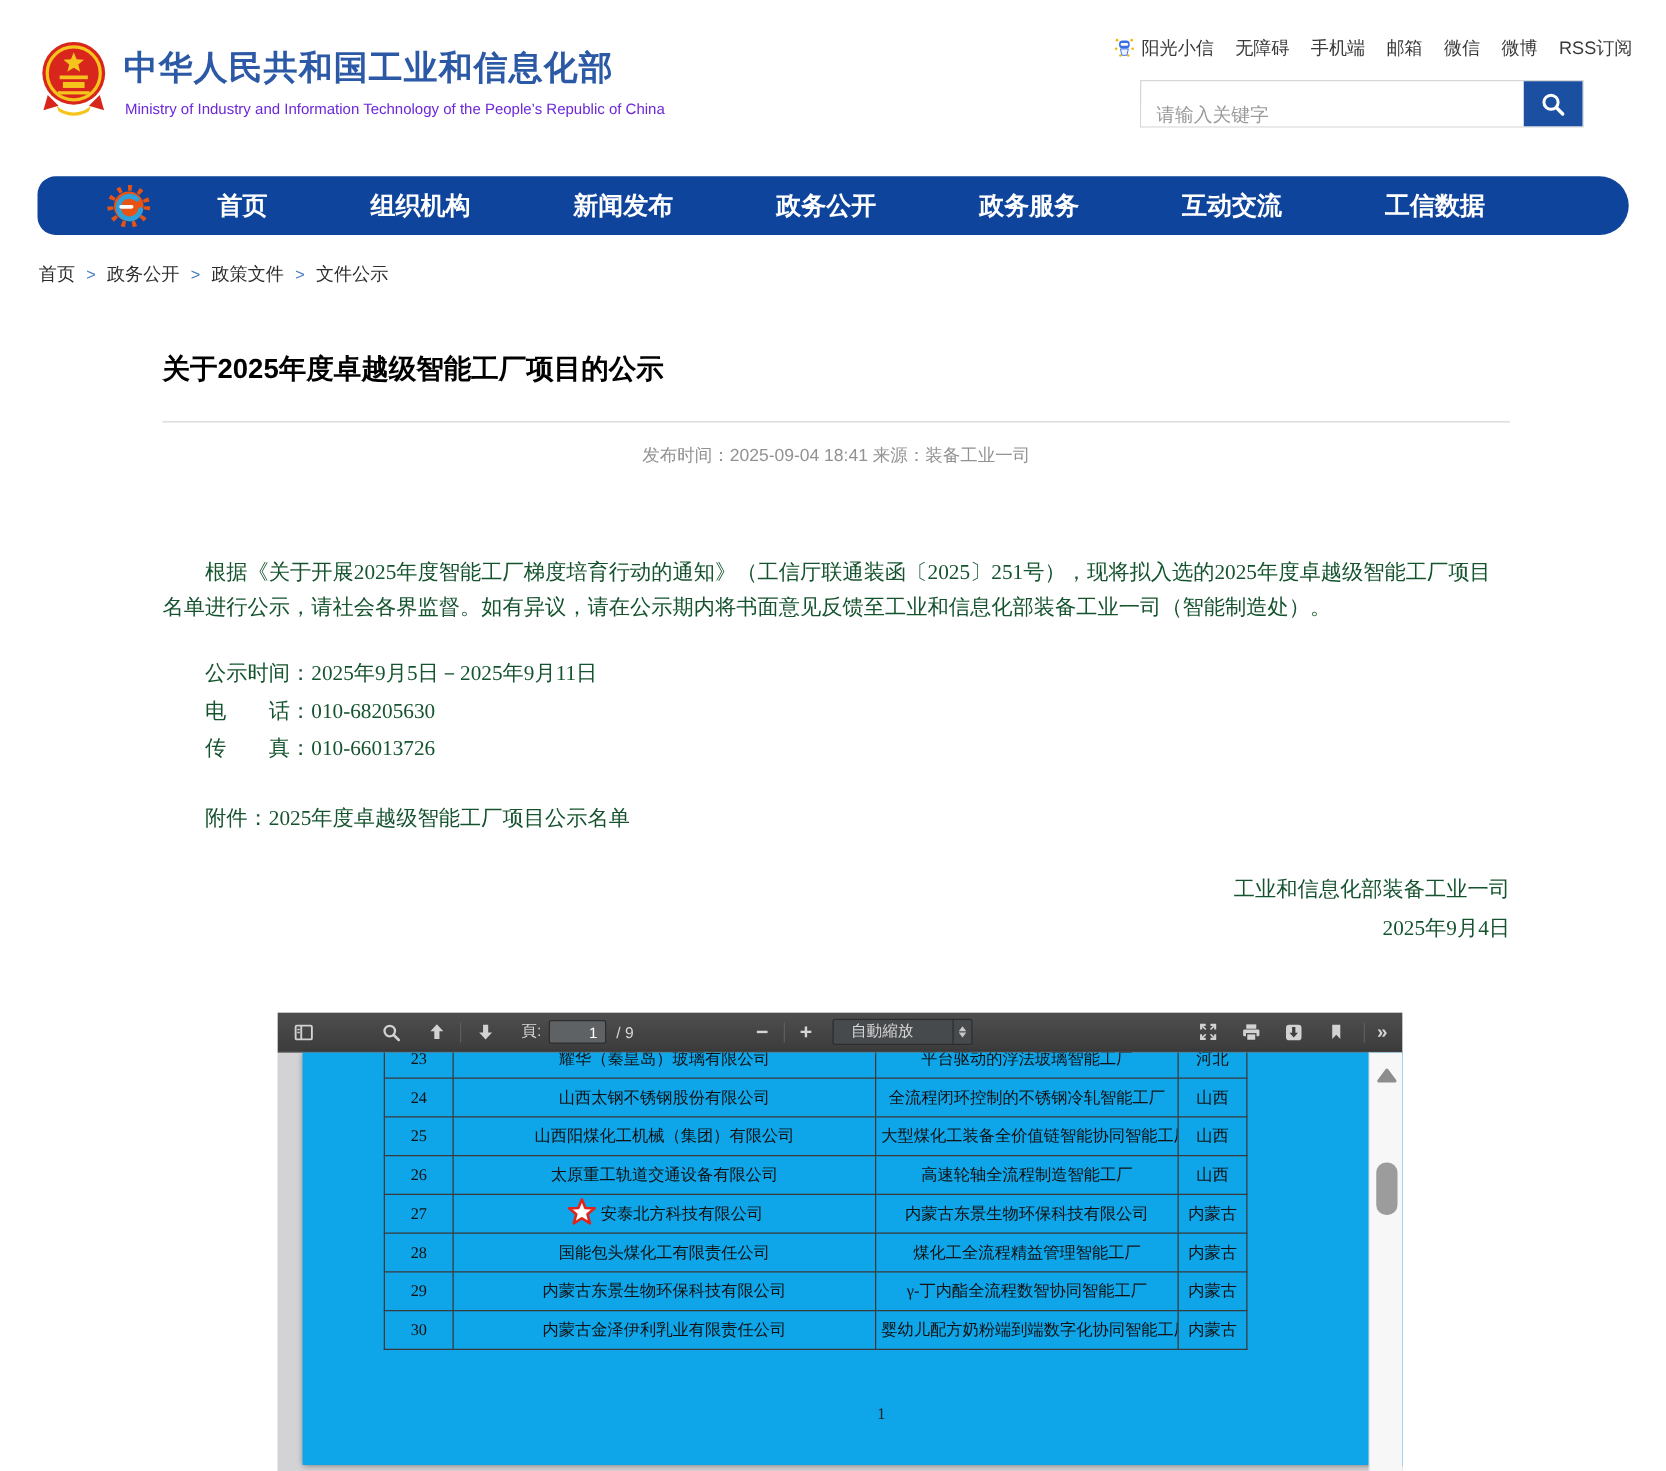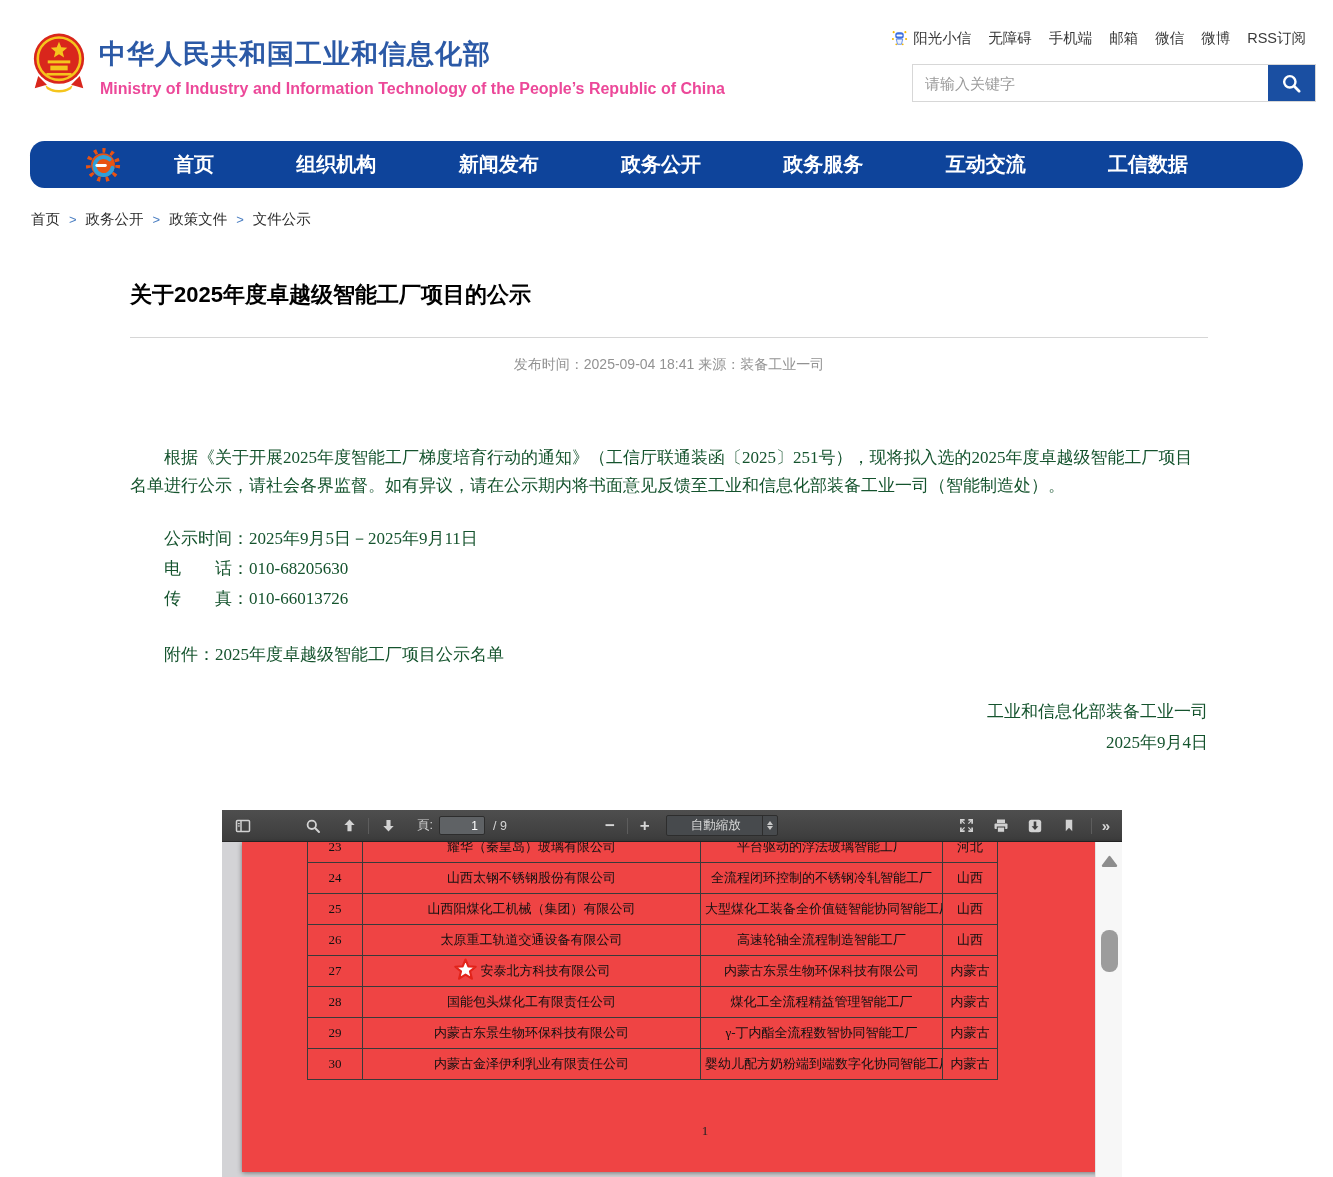--- a/index.html
+++ b/index.html
@@ -12,31 +12,31 @@
     color:#222;
   }
   
   .emblem { position:absolute; left:33px; top:30px; }
   .site-title-cn {
     position:absolute; left:99px; top:36px;
     font-size:27px; font-weight:bold; color:#2b59a6; letter-spacing:1px;
   }
   .site-title-en {
     position:absolute; left:100px; top:80px;
-    font-size:16px; font-weight:bold; color:#ec4899;
+    font-size:12px; font-weight:normal; color:#6d28d9;
   }
   .quick-links {
     position:absolute; top:29px; right:27px;
     display:flex; align-items:center; gap:17px;
     font-size:14.5px; color:#3a3a3a;
   }
   .quick-link { display:flex; align-items:center; gap:5px; cursor:pointer; white-space:nowrap; }
   .search-bar {
-    position:absolute; left:912px; top:64px; width:404px; height:38px;
-    border:1px solid #d7d7d7; display:flex; background:#fff;
+    position:absolute; left:912px; top:64px; width:355px; height:38px;
+    border:1px solid #d7d7d7; display:flex; background:#fff;align-items:flex-end;
   }
   .search-input {
     flex:1; border:none; outline:none; padding:0 12px;
     font-size:15px; color:#555; font-family:inherit;
   }
   .search-input::placeholder { color:#9a9a9a; }
   .search-btn {
     width:47px; height:100%; border:none; background:#1a4fa2;
     display:flex; align-items:center; justify-content:center; cursor:pointer;
   }
@@ -89,33 +89,33 @@
   .tb-sep { width:1px; height:16px; background:#5d5d5d; }
   .tb-text { cursor:default; }
   .page-input {
     width:46px; height:19px; margin-left:6px; border:1px solid #2d2d2d; border-radius:2px;
     background:#5f6265; color:#fff; text-align:right; padding-right:6px;
     font-size:12px; font-family:inherit; outline:none;
   }
   .zoom-select {
     margin-left:16px; width:112px; height:21px; display:flex; align-items:center;
     background:#474a4d; border:1px solid #2d2d2d; border-radius:2px;
-    padding-left:24px; cursor:pointer; position:relative;
+    padding-left:14px; cursor:pointer; position:relative;
   }
   .zoom-arrows {
     margin-left:auto; width:15px; height:100%; border-left:1px solid #2d2d2d;
     display:flex; flex-direction:column; align-items:center; justify-content:center; gap:1px;
   }
   .tri-up { width:0;height:0;border-left:3.5px solid transparent;border-right:3.5px solid transparent;border-bottom:4px solid #c9c9c9; }
   .tri-dn { width:0;height:0;border-left:3.5px solid transparent;border-right:3.5px solid transparent;border-top:4px solid #c9c9c9; }
   .glyph-btn { font-size:17px; color:#d6d6d6; font-weight:bold; cursor:pointer; line-height:1; }
   .pdf-content { position:relative; height:335px; }
   .pdf-page {
     position:absolute; left:20px; top:0; width:926px; height:330px;
-    background:#ef4444; box-shadow:0 1px 5px rgba(0,0,0,.45); overflow:hidden;
+    background:#0ea5e9; box-shadow:0 1px 5px rgba(0,0,0,.45); overflow:hidden;
   }
   .pdf-table {
     position:absolute; left:65px; top:-11px; width:690px;
     border-collapse:collapse; table-layout:fixed;
     font-family:"Liberation Serif","DejaVu Serif",serif;
     font-size:13px; color:#111;
   }
   .pdf-table td {
     border:1px solid #3a3a3a; height:31px; text-align:center;
     padding:0 4px; overflow:hidden; white-space:nowrap;

